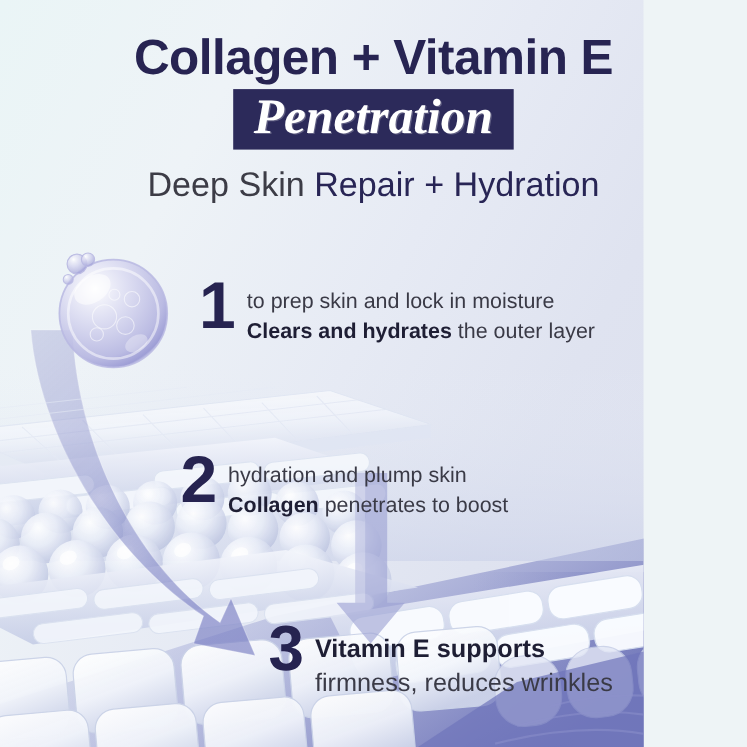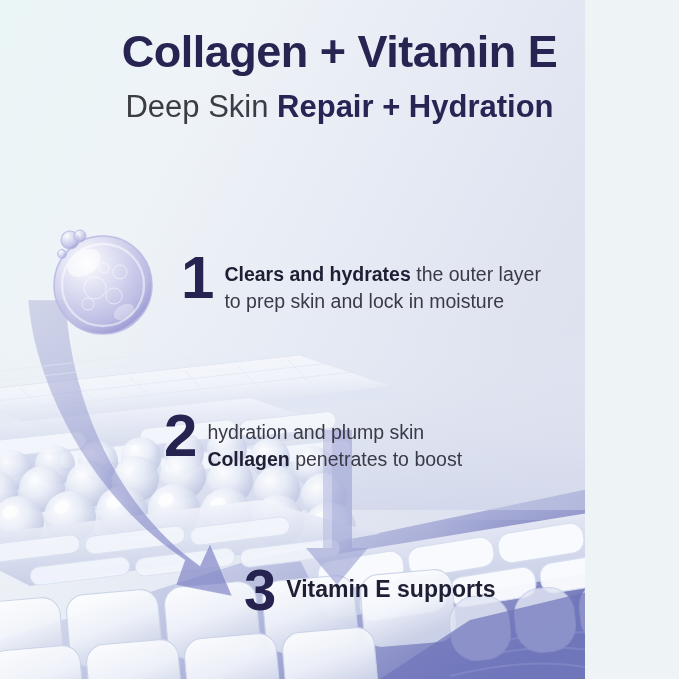--- a/index.html
+++ b/index.html
@@ -31,21 +31,21 @@
   }
   .banner-txt{
     font-family:"Liberation Serif","DejaVu Serif",serif;
     font-style:italic;font-weight:bold;
     font-size:45px;color:#ffffff;letter-spacing:0px;
     text-shadow:1px 1px 0 rgba(255,255,255,.25);
   }
   .sub{
     margin:14px 0 0 0;font-size:31px;color:#3c3c46;font-weight:normal;
   }
-  .sub b{color:#282555;font-weight:bold;}
+  .sub b{color:#282555;font-weight:normal;}
 
   
   .step{position:absolute;display:flex;align-items:flex-start;}
   .step .num{
     font-size:60px;font-weight:bold;color:#262350;
     line-height:0.86;margin-right:12px;letter-spacing:-2px;
   }
   .step .body{padding-top:9px;}
   .step .line{font-size:19.5px;color:#3a3a46;line-height:1.36;white-space:nowrap;}
   .step .line b{color:#1e1e34;font-weight:bold;}
@@ -279,39 +279,43 @@
 
       <g stroke="#e6ebf5" stroke-width="1" fill="none" opacity="0.55">
         <path d="M-10 372 L170 352"></path>
           <path d="M-10 382 L250 352"></path>
       </g>
     </g>
   </svg>
 
   <div class="head-wrap">
     <h1 class="title1">Collagen + Vitamin E</h1>
+    <div class="banner">
+      <span class="banner-txt">Penetration</span>
+    </div>
     <p class="sub"><span>Deep Skin </span><b>Repair + Hydration</b></p>
   </div>
 
   <div class="step" id="step1">
     <span class="num">1</span>
     <span class="body">
+      <div class="line">to prep skin and lock in moisture</div>
       <div class="line"><b>Clears and hydrates</b><span> the outer layer</span></div>
-      <div class="line">to prep skin and lock in moisture</div>
     </span>
   </div>
 
   <div class="step" id="step2">
     <span class="num">2</span>
     <span class="body">
       <div class="line">hydration and plump skin</div>
       <div class="line"><b>Collagen</b><span> penetrates to boost</span></div>
     </span>
   </div>
 
   <div class="step" id="step3">
     <span class="num">3</span>
     <span class="body">
       <div class="line"><b>Vitamin E supports</b><span></span></div>
+      <div class="line">firmness, reduces wrinkles</div>
     </span>
   </div>
 
 </div>
 
 </body></html>

